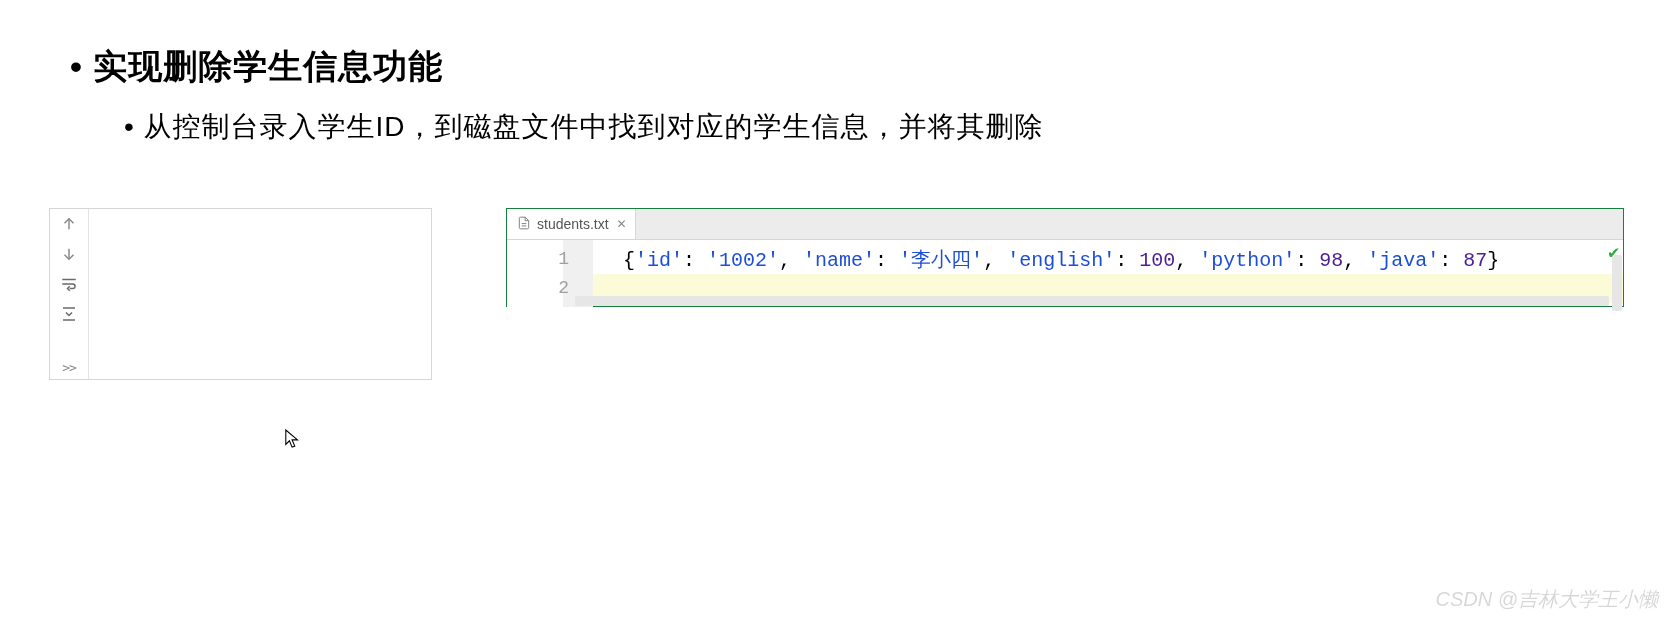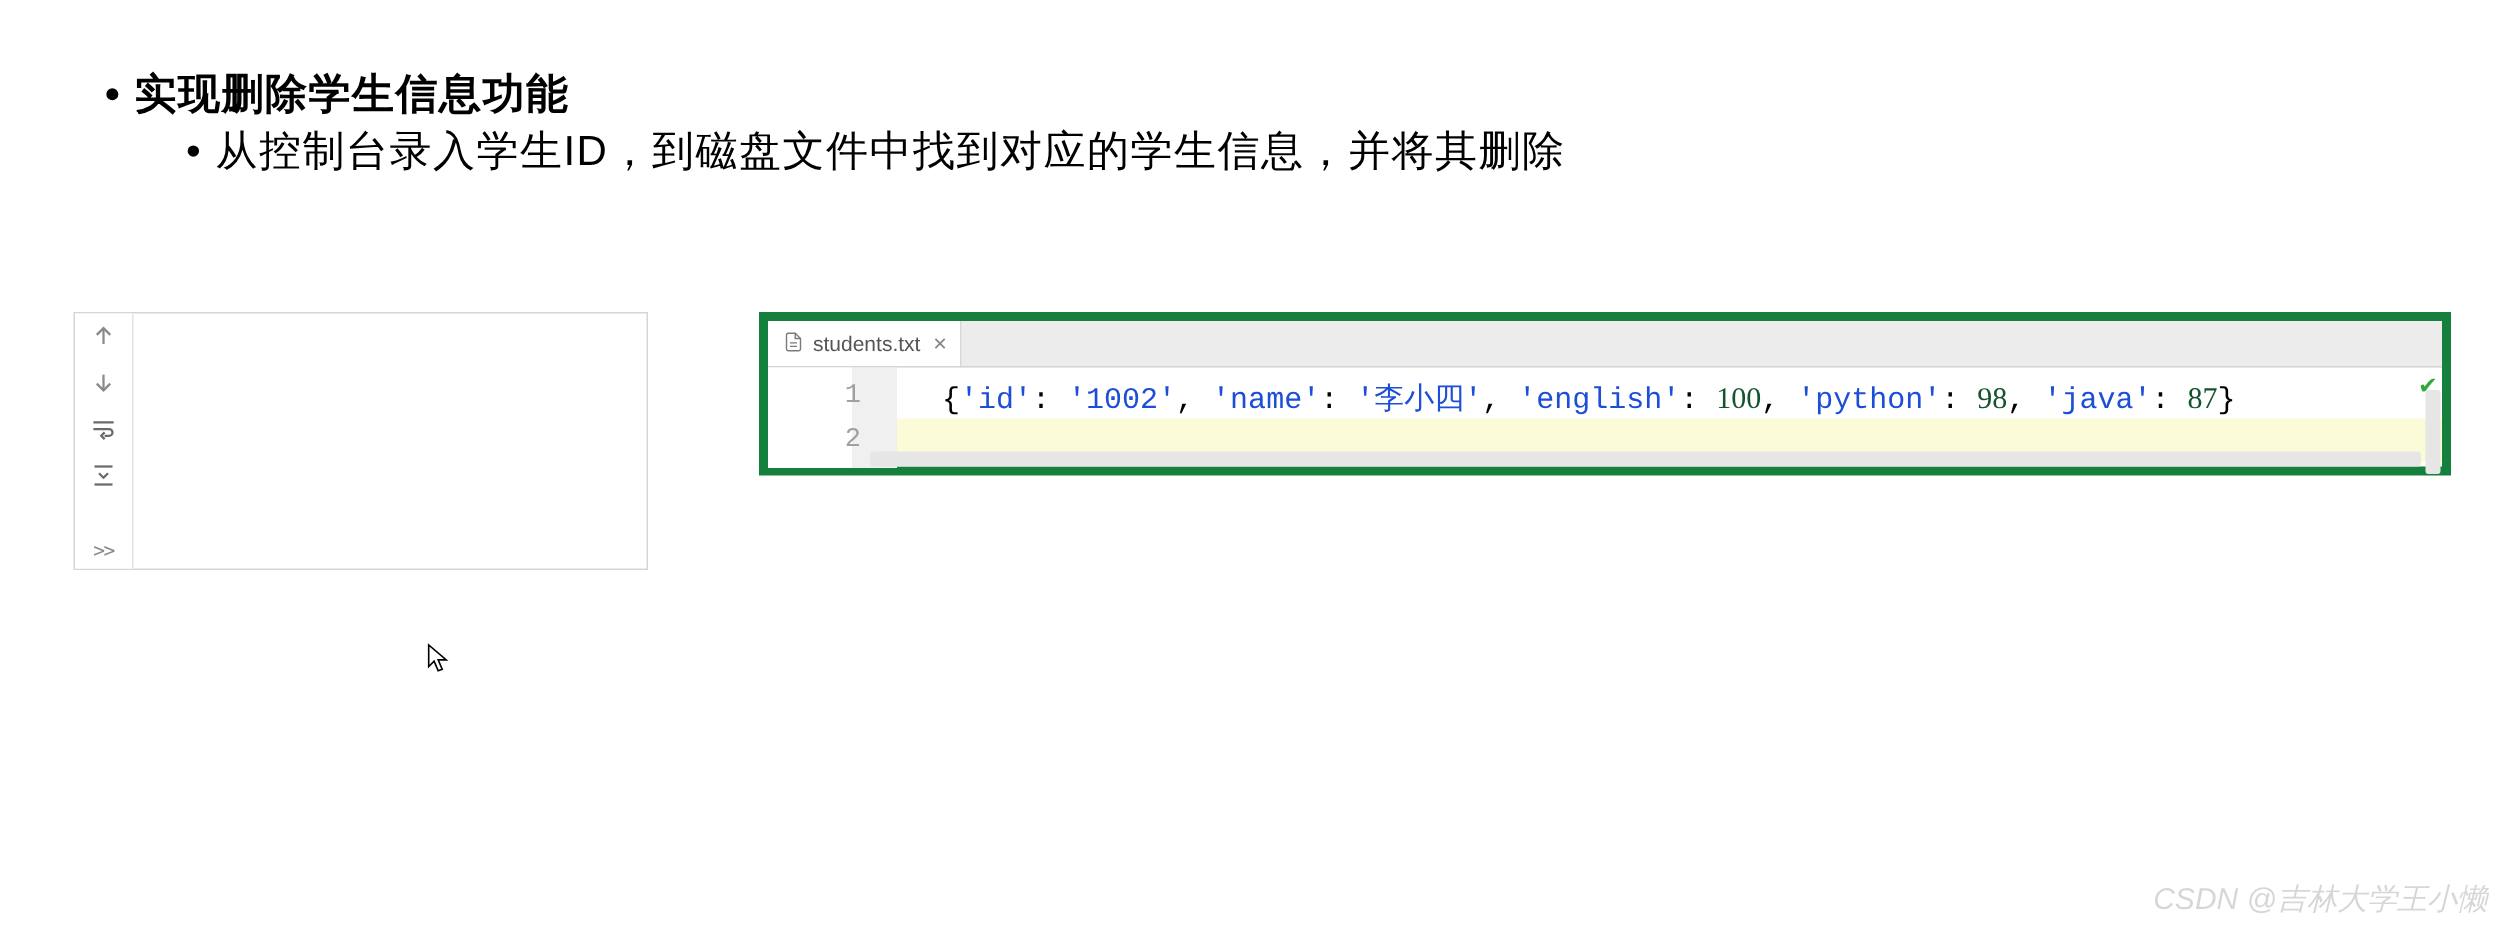--- a/index.html
+++ b/index.html
@@ -13,31 +13,32 @@
     overflow: hidden;
     position: relative;
   }
 
   .heading-block {
     position: absolute;
     top: 44px;
     left: 70px;
   }
   .bullet-main {
-    font-size: 28px;
+    font-size: 34px;
     font-weight: 700;
     letter-spacing: 1px;
   }
   .bullet-main::before {
     content: "• ";
     font-weight: 700;
   }
   .bullet-sub {
     font-size: 28px;
     font-weight: 400;
+    margin-top: 18px;
     margin-left: 54px;
     letter-spacing: 1px;
   }
   .bullet-sub::before {
     content: "• ";
   }
 
   
   .console-panel {
     position: absolute;
@@ -90,21 +91,21 @@
     border-radius: 2px;
   }
 
   
   .editor-panel {
     position: absolute;
     top: 208px;
     left: 506px;
     width: 1116px;
     height: 97px;
-    border: 6px solid #15803d;
+    border: 1px solid #15803d;
     background: #ffffff;
     font-family: Consolas, "Courier New", monospace;
     font-size: 20px;
   }
   .tab-strip {
     height: 30px;
     background: #ececec;
     border-bottom: 1px solid #d6d6d6;
     display: flex;
     align-items: stretch;
@@ -152,21 +153,21 @@
   .code-area .row2 {
     background: #fbfbd8;
     position: absolute;
     left: 0;
     right: 0;
     top: 34px;
     height: 29px;
   }
   .code-text { position: relative; white-space: pre; color: #000; }
   .code-str { color: #1d4ed8; }
-  .code-num { color: #14532d; font-family: Liberation Serif, serif; }
+  .code-num { color: #4c1d95; }
 
   .checkmark {
     position: absolute;
     right: 4px;
     top: 32px;
     color: #2faa3a;
     font-size: 18px;
     font-weight: bold;
   }
   .editor-vscroll {

